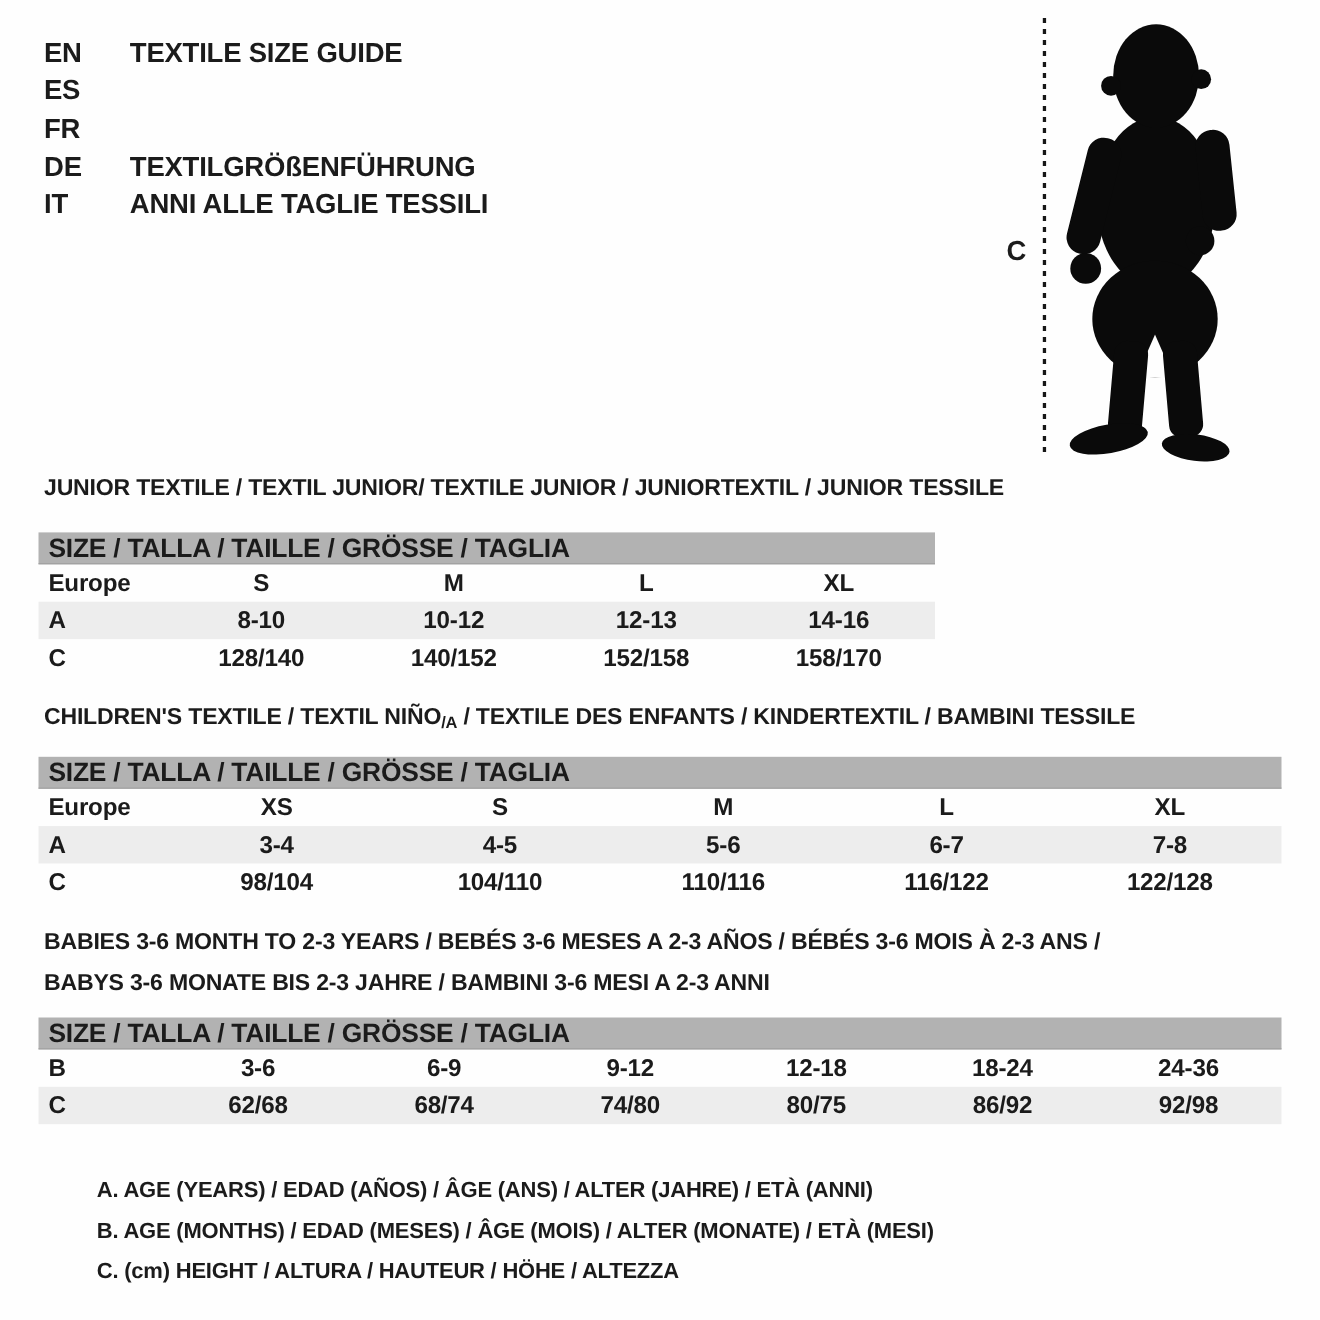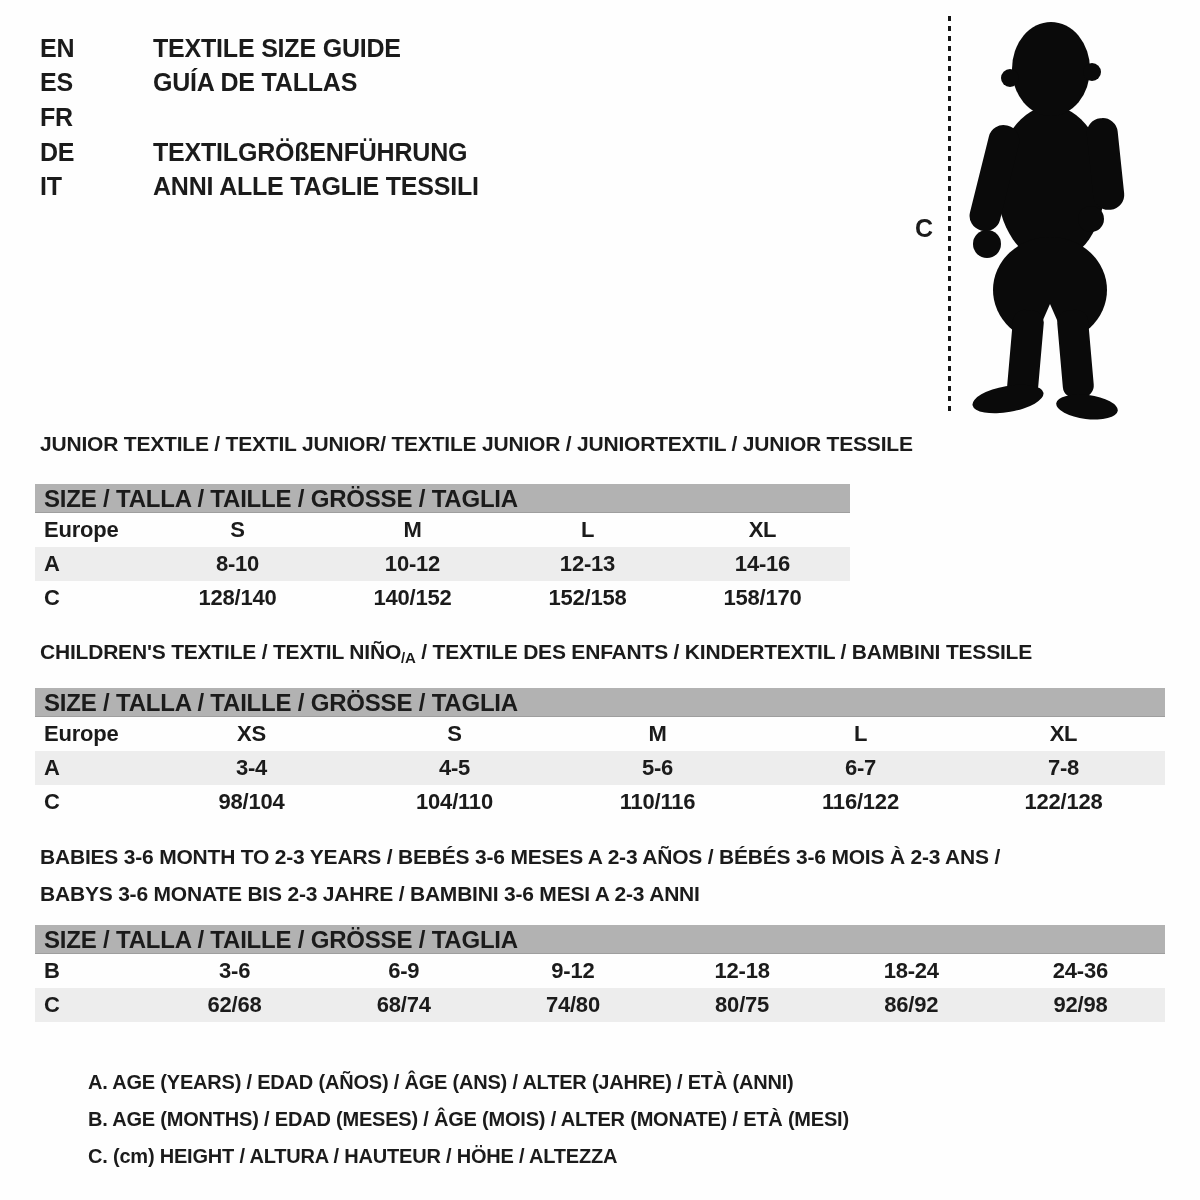--- a/index.html
+++ b/index.html
@@ -16,21 +16,21 @@
     background: var(--page_bg);
     font-family: "Liberation Sans", sans-serif;
     color: var(--text_color);
     font-weight: 700;
     overflow: hidden;
     letter-spacing: -0.2px;
   }
 
   
   .lang-list { position: absolute; left: 40px; top: 31px; }
-  .lang-row { display: flex; height: 34.6px; align-items: center; font-size: 25px; gap: 35px; }
+  .lang-row { display: flex; height: 34.6px; align-items: center; font-size: 25px; }
   .lang-code { width: 78px; }
   .lang-label { white-space: nowrap; }
 
   
   .measure-line {
     position: absolute; left: 948px; top: 16px; width: 3px; height: 400px;
     background-image: repeating-linear-gradient(to bottom, #161616 0px 5px, transparent 5px 10px);
   }
   .measure-label { position: absolute; left: 915px; top: 214px; font-size: 25px; }
   .figure-svg { position: absolute; left: 963px; top: 12px; width: 178px; height: 410px; }
@@ -59,21 +59,20 @@
 </head>
 <body>
 
 <div class="lang-list">
   <div class="lang-row">
     <span class="lang-code">EN</span>
     <span class="lang-label">TEXTILE SIZE GUIDE</span>
   </div>
   <div class="lang-row">
     <span class="lang-code">ES</span>
-    <span class="lang-label">GUÍA DE TALLAS</span>
   </div>
   <div class="lang-row">
     <span class="lang-code">FR</span>
   </div>
   <div class="lang-row">
     <span class="lang-code">DE</span>
     <span class="lang-label">TEXTILGRÖßENFÜHRUNG</span>
   </div>
   <div class="lang-row">
     <span class="lang-code">IT</span>

